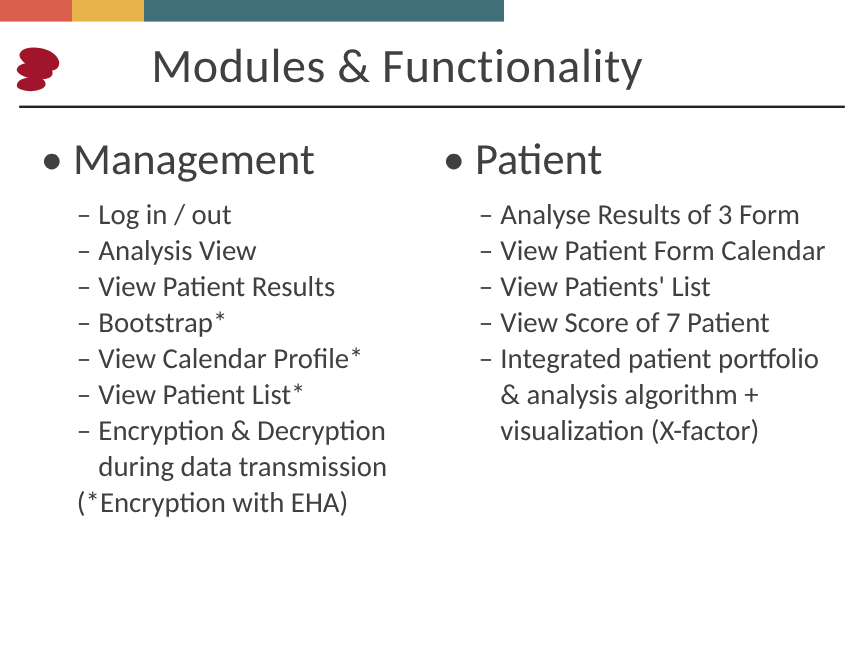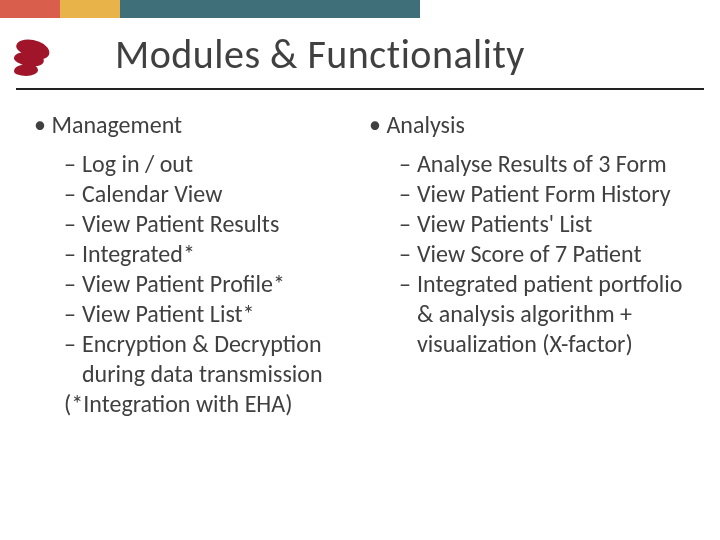--- a/index.html
+++ b/index.html
@@ -33,21 +33,21 @@
   }
   .logo-wing {
     position: absolute;
     background: #a1152a;
     border-radius: 60% 40% 50% 50% / 60% 50% 50% 40%;
     transform: rotate(20deg);
   }
   .title {
     position: absolute;
     top: 30px;
-    left: 115px;
+    left: 126px;
     font-size: 40px;
     color: #404040;
     letter-spacing: 0.5px;
   }
   .hr {
     position: absolute;
     top: 88px;
     left: 16px;
     right: 16px;
     height: 0;
@@ -58,21 +58,21 @@
     top: 110px;
     left: 30px;
     right: 20px;
     display: flex;
   }
   .col {
     flex: 1;
     padding-right: 10px;
   }
   .section-head {
-    font-size: 24px;
+    font-size: 37px;
     color: #404040;
     margin: 0 0 10px 0;
     padding-left: 4px;
   }
   .bullet-lvl1::before {
     content: "• ";
   }
   .sub {
     margin-left: 34px;
   }
@@ -117,56 +117,56 @@
 <div class="cols">
   <div class="col">
     <div class="section-head bullet-lvl1"><span>Management</span></div>
     <div class="sub">
       <div class="sub-item">
           <span class="dash">–</span>
           <span class="txt">Log in / out</span>
         </div>
       <div class="sub-item">
           <span class="dash">–</span>
-          <span class="txt">Calendar View</span>
+          <span class="txt">Analysis View</span>
         </div>
       <div class="sub-item">
           <span class="dash">–</span>
           <span class="txt">View Patient Results</span>
         </div>
       <div class="sub-item">
           <span class="dash">–</span>
-          <span class="txt">Integrated*</span>
+          <span class="txt">Bootstrap*</span>
         </div>
       <div class="sub-item">
           <span class="dash">–</span>
-          <span class="txt">View Patient Profile*</span>
+          <span class="txt">View Calendar Profile*</span>
         </div>
       <div class="sub-item">
           <span class="dash">–</span>
           <span class="txt">View Patient List*</span>
         </div>
       <div class="sub-item">
           <span class="dash">–</span>
           <span class="txt">Encryption &amp; Decryption during data transmission</span>
         </div>
     </div>
-    <div class="note">(*Integration with EHA)</div>
+    <div class="note">(*Encryption with EHA)</div>
   </div>
 
   <div class="col">
-    <div class="section-head bullet-lvl1"><span>Analysis</span></div>
+    <div class="section-head bullet-lvl1"><span>Patient</span></div>
     <div class="sub">
       <div class="sub-item">
           <span class="dash">–</span>
           <span class="txt">Analyse Results of 3 Form</span>
         </div>
       <div class="sub-item">
           <span class="dash">–</span>
-          <span class="txt">View Patient Form History</span>
+          <span class="txt">View Patient Form Calendar</span>
         </div>
       <div class="sub-item">
           <span class="dash">–</span>
           <span class="txt">View Patients' List</span>
         </div>
       <div class="sub-item">
           <span class="dash">–</span>
           <span class="txt">View Score of 7 Patient</span>
         </div>
       <div class="sub-item">

